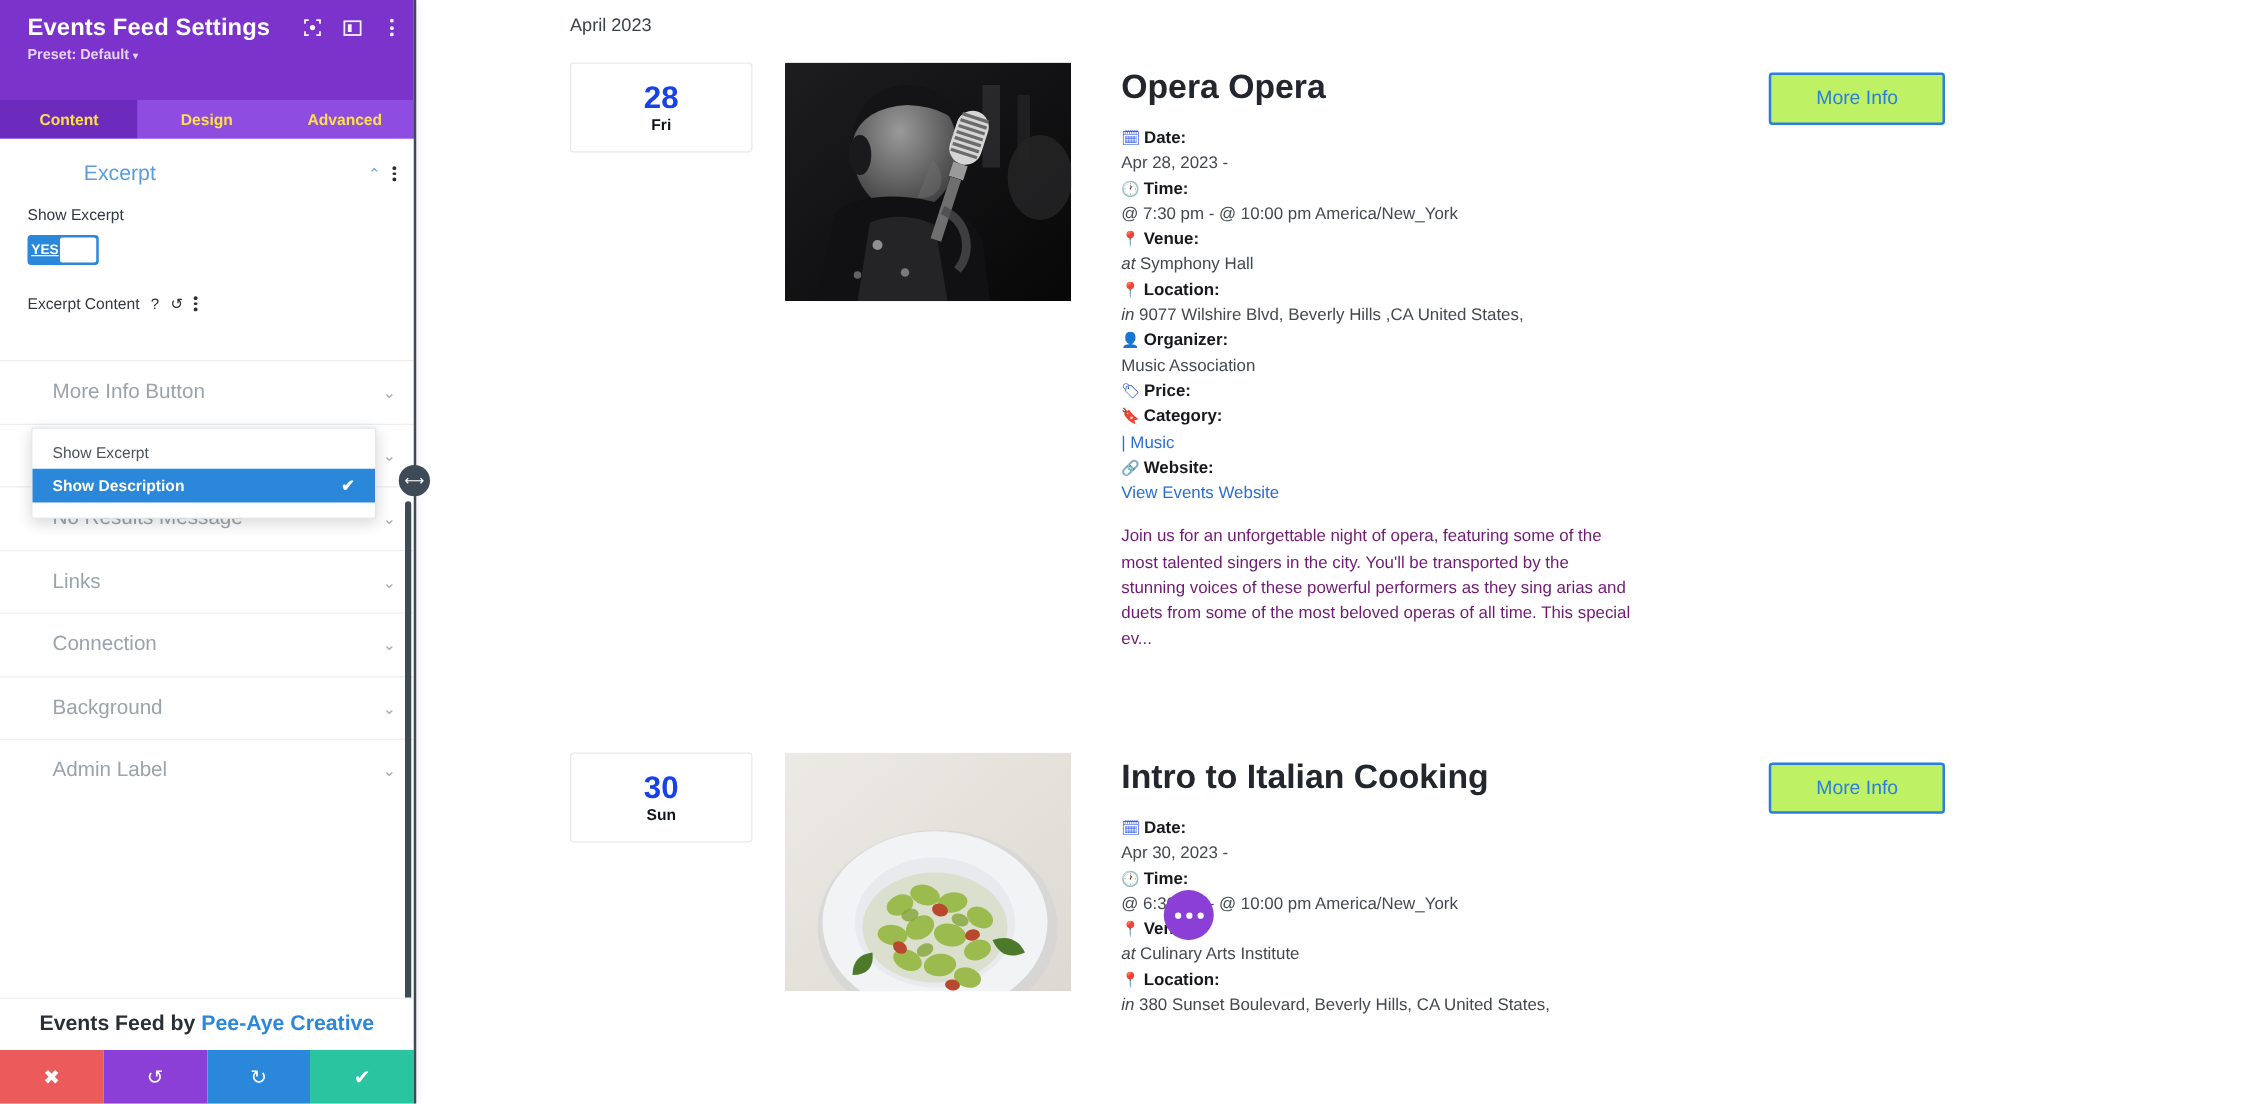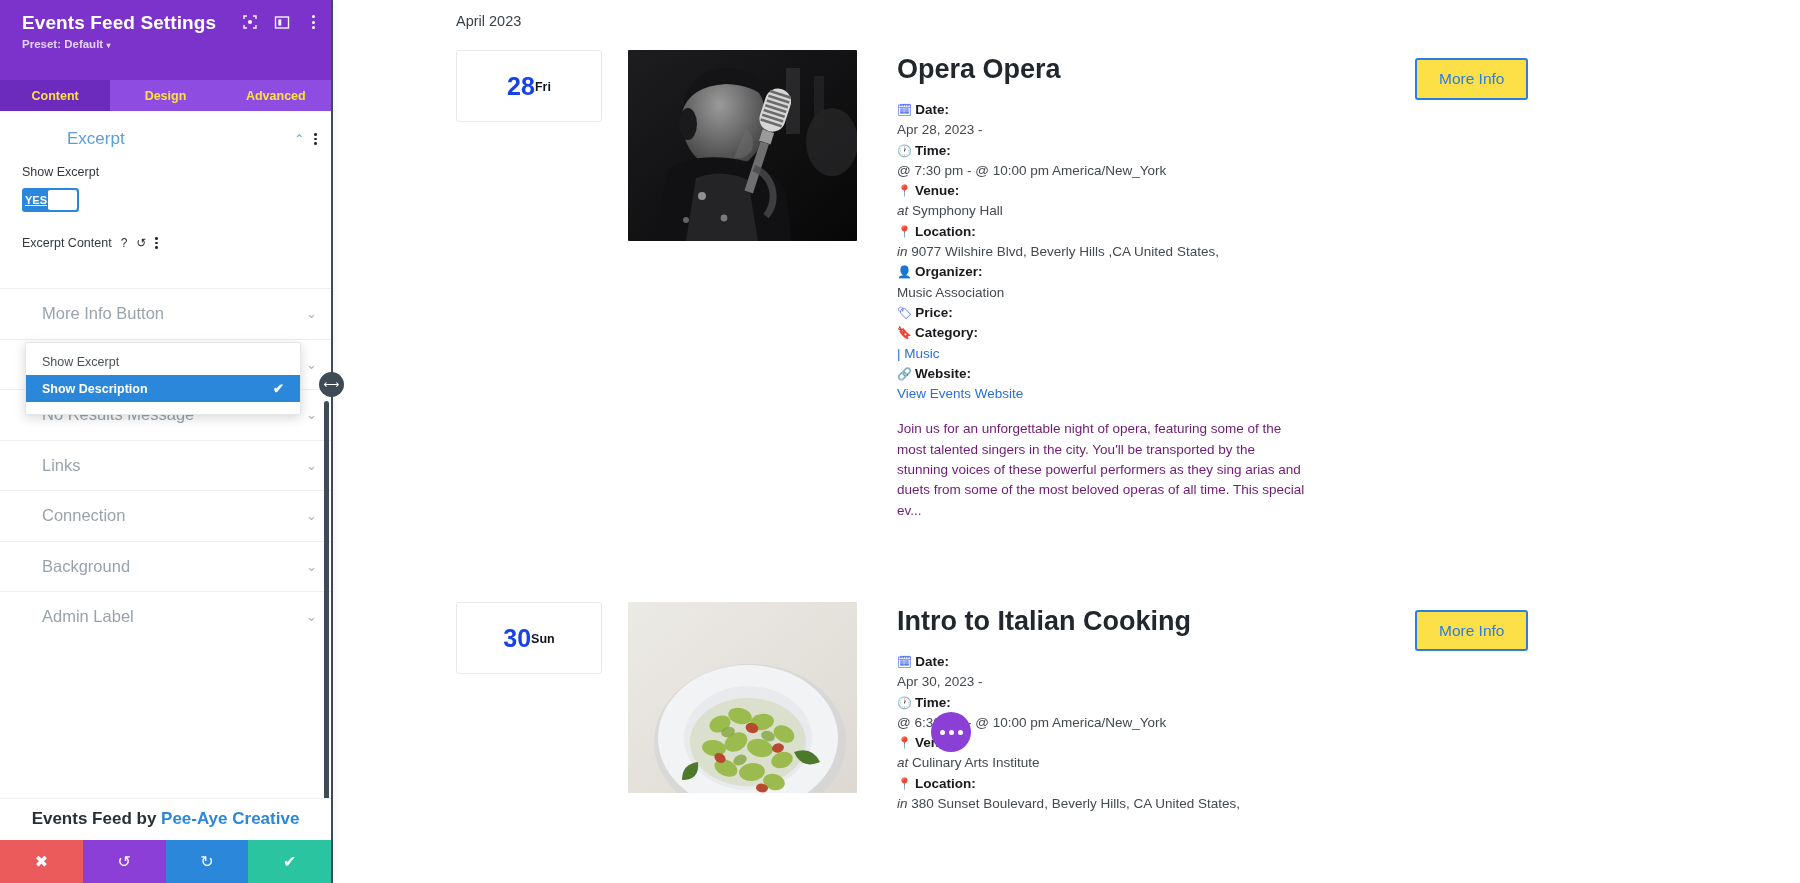--- a/index.html
+++ b/index.html
@@ -148,21 +148,21 @@
   .month-label {
     font-size: 14.5px; color: #3b4148; padding: 13px 0 0 125px;
   }
   .event {
     display: flex; align-items: flex-start;
     padding: 0 0 0 125px; margin-top: 21px;
   }
   .event.second { margin-top: 81px; }
   .date-box {
     width: 146px; height: 72px; border: 1px solid #e6e9ec; border-radius: 3px;
-    display: flex; flex-direction: row; align-items: center; justify-content: center;
+    display: flex; flex-direction: column; align-items: center; justify-content: center;
     flex: 0 0 146px;
   }
   .date-day { color: #1642e8; font-size: 25px; font-weight: bold; line-height: 26px; }
   .date-dow { color: #10151c; font-size: 12.5px; font-weight: bold; margin-top: 2px; }
 
   .ev-thumb {
     width: 229px; height: 191px; margin-left: 26px; flex: 0 0 229px;
     overflow: hidden; border-radius: 1px;
   }
   .ev-thumb svg { display: block; width: 229px; height: 191px; }
@@ -177,22 +177,22 @@
   .meta-ico { color: #1642e8; margin-right: 3px; font-size: 12px; }
   .meta-val em { font-style: italic; }
   .meta-link { color: #2b6fd4; text-decoration: none; }
   .ev-desc {
     font-size: 13.5px; line-height: 20.3px; color: #701a75;
     margin-top: 15px;
   }
   .more-info-wrap { margin-left: 108px; padding-top: 8px; }
   .more-info {
     display: inline-block; border: 2px solid #2b7de0; border-radius: 3px;
-    color: #2b7de0; font-size: 15.5px; padding: 11px 22px; cursor: pointer;
-    background: #fde047; line-height: 1;
+    color: #2b7de0; font-size: 15.5px; padding: 11px 36px; cursor: pointer;
+    background: #bef264; line-height: 1;
   }
 
   .fab {
     position: absolute; left: 600px; top: 712px;
     width: 40px; height: 40px; border-radius: 50%;
     background: #8b3fd6; display: flex; align-items: center; justify-content: center;
     gap: 4px; cursor: pointer; z-index: 9;
   }
   .fab i { width: 5px; height: 5px; border-radius: 50%; background: #fff; display: block; }
 </style>

